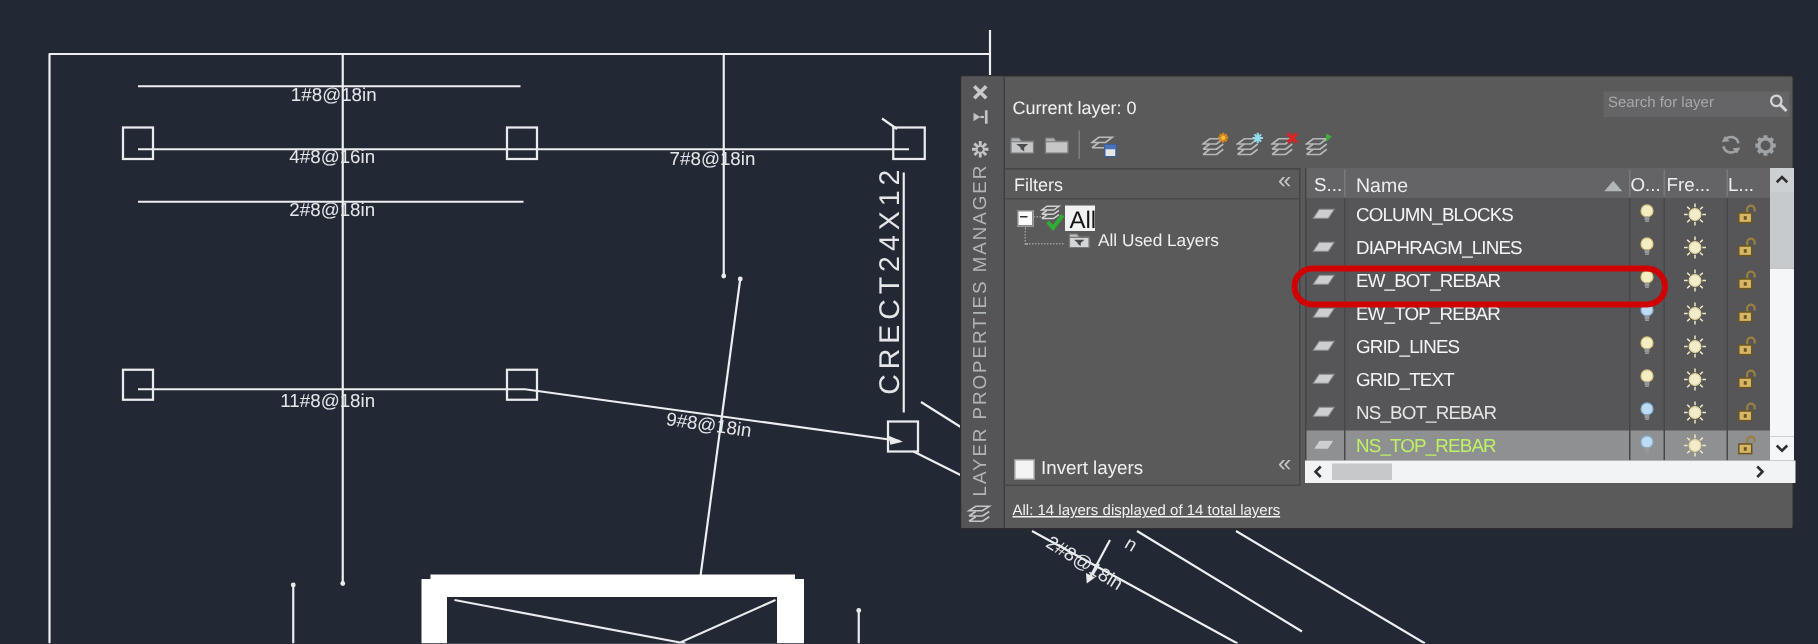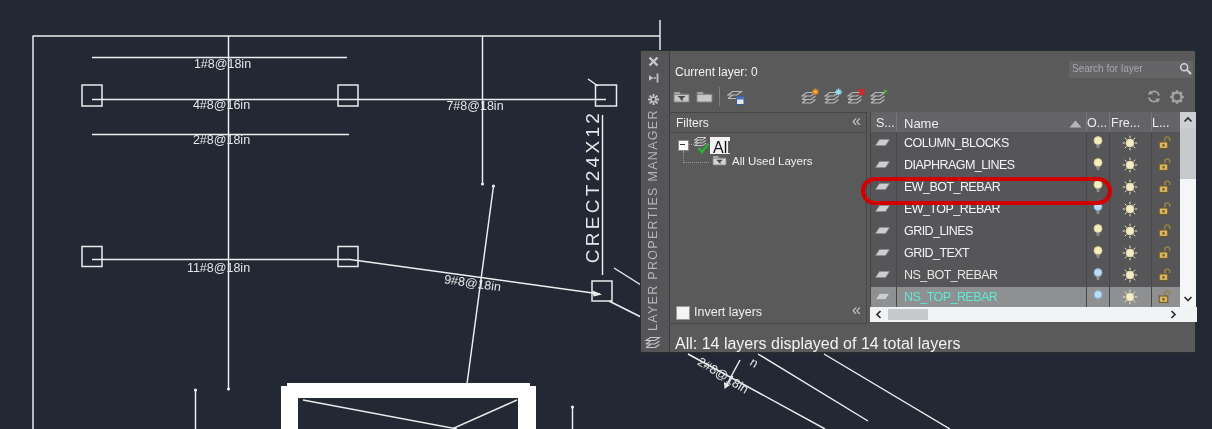--- a/index.html
+++ b/index.html
@@ -194,21 +194,21 @@
       <path d="M1 3 h5 l1.5 2 h6.5 v7 h-13 z" fill="#bdbec0" stroke="#77787a" stroke-width="0.8"></path>
       <path d="M1 5.2 h13 v6.8 h-13 z" fill="#d3d5d7" stroke="#77787a" stroke-width="0.8"></path>
       <polygon points="4,6.8 11,6.8 8.5,9 8.5,11 6.5,9.6 6.5,9" fill="#4c4c4c"></polygon>
     </svg>
   <div class="a" style="left:91px;top:104px;font-size:11.5px;color:#eef0f1;">All Used Layers</div>
 
   <div class="a" style="left:35px;top:255px;width:12px;height:12px;background:#f4f4f4;border:1px solid #9a9a9a;"></div>
   <div class="a" style="left:53px;top:254px;font-size:12.5px;color:#eef0f1;">Invert layers</div>
   <div class="a" style="left:211px;top:250px;font-size:16px;color:#c4c6c8;">«</div>
 
-  <div class="a" style="left:34px;top:284px;font-size:16px;color:#f0f2f3;">All: 14 layers displayed of 14 total layers</div>
+  <div class="a" style="left:34px;top:284px;font-size:10px;color:#f0f2f3;text-decoration:underline;">All: 14 layers displayed of 14 total layers</div>
 
   <div class="a" style="left:229px;top:81px;width:311px;height:175px;background:#565658;"></div>
   <div class="a" style="left:229px;top:236px;width:311px;height:20px;background:#8e9092;"></div>
   <div class="a" style="left:255px;top:81px;width:1px;height:175px;background:#48484a;"></div>
   <div class="a" style="left:445px;top:81px;width:1px;height:175px;background:#48484a;"></div>
   <div class="a" style="left:468px;top:81px;width:1px;height:175px;background:#48484a;"></div>
   <div class="a" style="left:510px;top:81px;width:1px;height:175px;background:#48484a;"></div>
   <div class="a" style="left:229px;top:61px;width:311px;height:20px;background:#646466;"></div>
   <div class="a" style="left:255px;top:62px;width:1px;height:18px;background:#7a7a7c;"></div>
   <div class="a" style="left:445px;top:62px;width:1px;height:18px;background:#7a7a7c;"></div>
@@ -356,21 +356,21 @@
       <g stroke="#efe8c2" stroke-width="1">
         <path d="M8 0.7 V3.1 M8 12.9 V15.3 M0.7 8 H3.1 M12.9 8 H15.3 M2.8 2.8 L4.6 4.6 M11.4 11.4 L13.2 13.2 M13.2 2.8 L11.4 4.6 M4.6 11.4 L2.8 13.2"></path>
       </g>
       <circle cx="8" cy="8" r="3.9" fill="#f2ecca" stroke="#e2d59e" stroke-width="0.8"></circle>
     </svg>
   <svg class="a" style="left:517px;top:217px" width="14" height="14">
       <path d="M6.8 6 V3.6 a2.5 2.5 0 0 1 5 0 V5" fill="none" stroke="#9a8040" stroke-width="1.5"></path>
       <rect x="1.2" y="6" width="8.6" height="6.4" fill="#d6b76a" stroke="#6b5620" stroke-width="1"></rect>
       <rect x="4.5" y="8.1" width="2" height="2.4" fill="#6b5620"></rect>
     </svg>
-  <div class="a" style="left:263px;top:239px;font-size:12.5px;letter-spacing:-0.55px;color:#5eead4;">NS_TOP_REBAR</div>
+  <div class="a" style="left:263px;top:239px;font-size:12.5px;letter-spacing:-0.55px;color:#bef264;">NS_TOP_REBAR</div>
   <svg class="a" style="left:233px;top:241px" width="17" height="9">
       <polygon points="1.5,7.5 5.5,1.5 15.5,1.5 11.5,7.5" fill="#ccced0" stroke="#8a8c8e" stroke-width="0.7"></polygon>
     </svg>
   <svg class="a" style="left:452px;top:239px" width="10" height="14">
       <circle cx="5" cy="4.6" r="4" fill="#bcdcf4" stroke="#84aed2" stroke-width="0.8"></circle>
       <path d="M3.4 8.4 h3.2 v2.2 h-3.2 z" fill="#97999b"></path>
       <path d="M3.7 11.4 h2.6" stroke="#97999b" stroke-width="1.1"></path>
     </svg>
   <svg class="a" style="left:481px;top:238px" width="16" height="16">
       <g stroke="#efe8c2" stroke-width="1">

